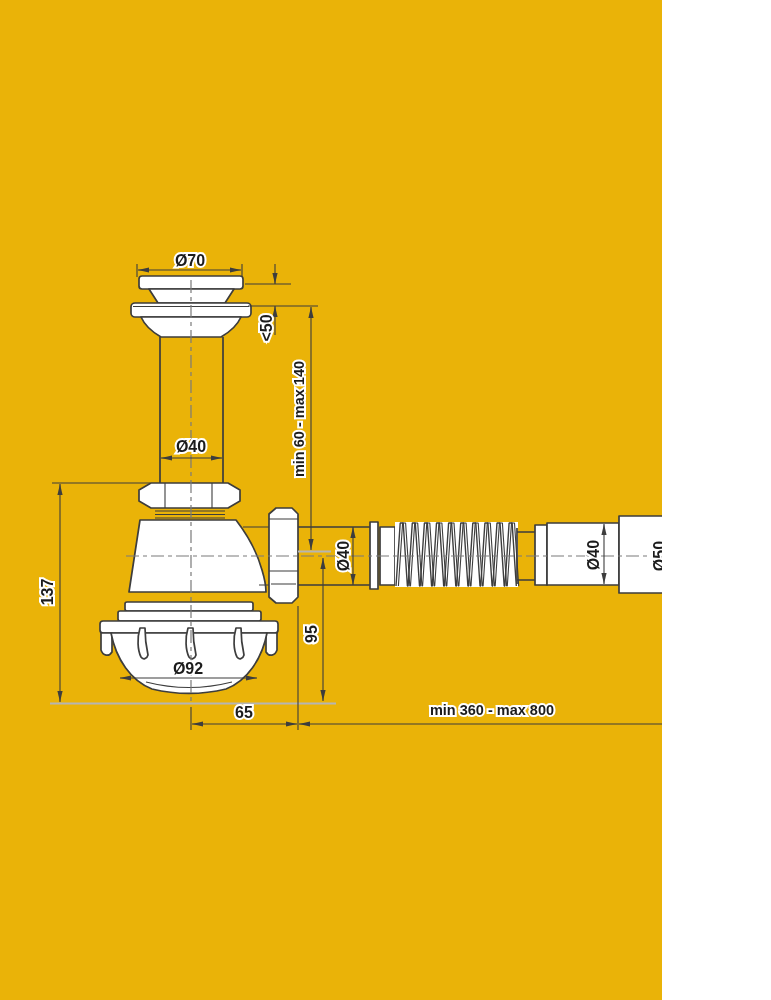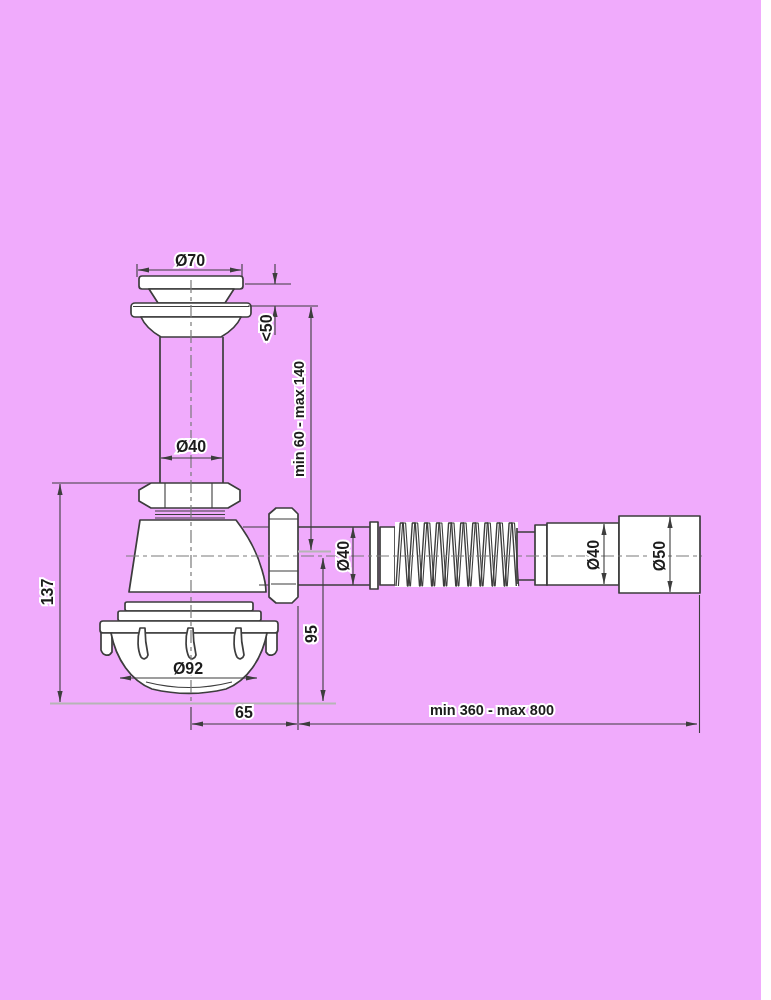--- a/index.html
+++ b/index.html
@@ -1,16 +1,16 @@
 <!DOCTYPE html>
 <html><head>
 <meta charset="utf-8">
 <style>
   html,body{margin:0;padding:0;background:#ffffff;}
-  .page{position:relative;width:761px;height:1000px;background:#f0abfc;overflow:hidden;
+  .page{position:relative;width:662px;height:1000px;background:#eab308;overflow:hidden;
         font-family:"Liberation Sans", sans-serif;}
   svg{position:absolute;left:0;top:0;}
   .outline{fill:#ffffff;stroke:#3d3d3d;stroke-width:1.7;stroke-linejoin:round;}
   .edge{fill:none;stroke:#3d3d3d;stroke-width:1.7;stroke-linejoin:round;}
   .thin{fill:none;stroke:#3d3d3d;stroke-width:1.1;}
   .zig{fill:none;stroke:#3d3d3d;stroke-width:1.4;stroke-linejoin:bevel;}
   .zig2{fill:none;stroke:#3d3d3d;stroke-width:1.1;stroke-linejoin:bevel;}
   .dimline{fill:none;stroke:#3d3d3d;stroke-width:1.1;}
   .ext{fill:none;stroke:#3d3d3d;stroke-width:1.1;}
   .ext-light{fill:none;stroke:#b5b5b5;stroke-width:2;}

